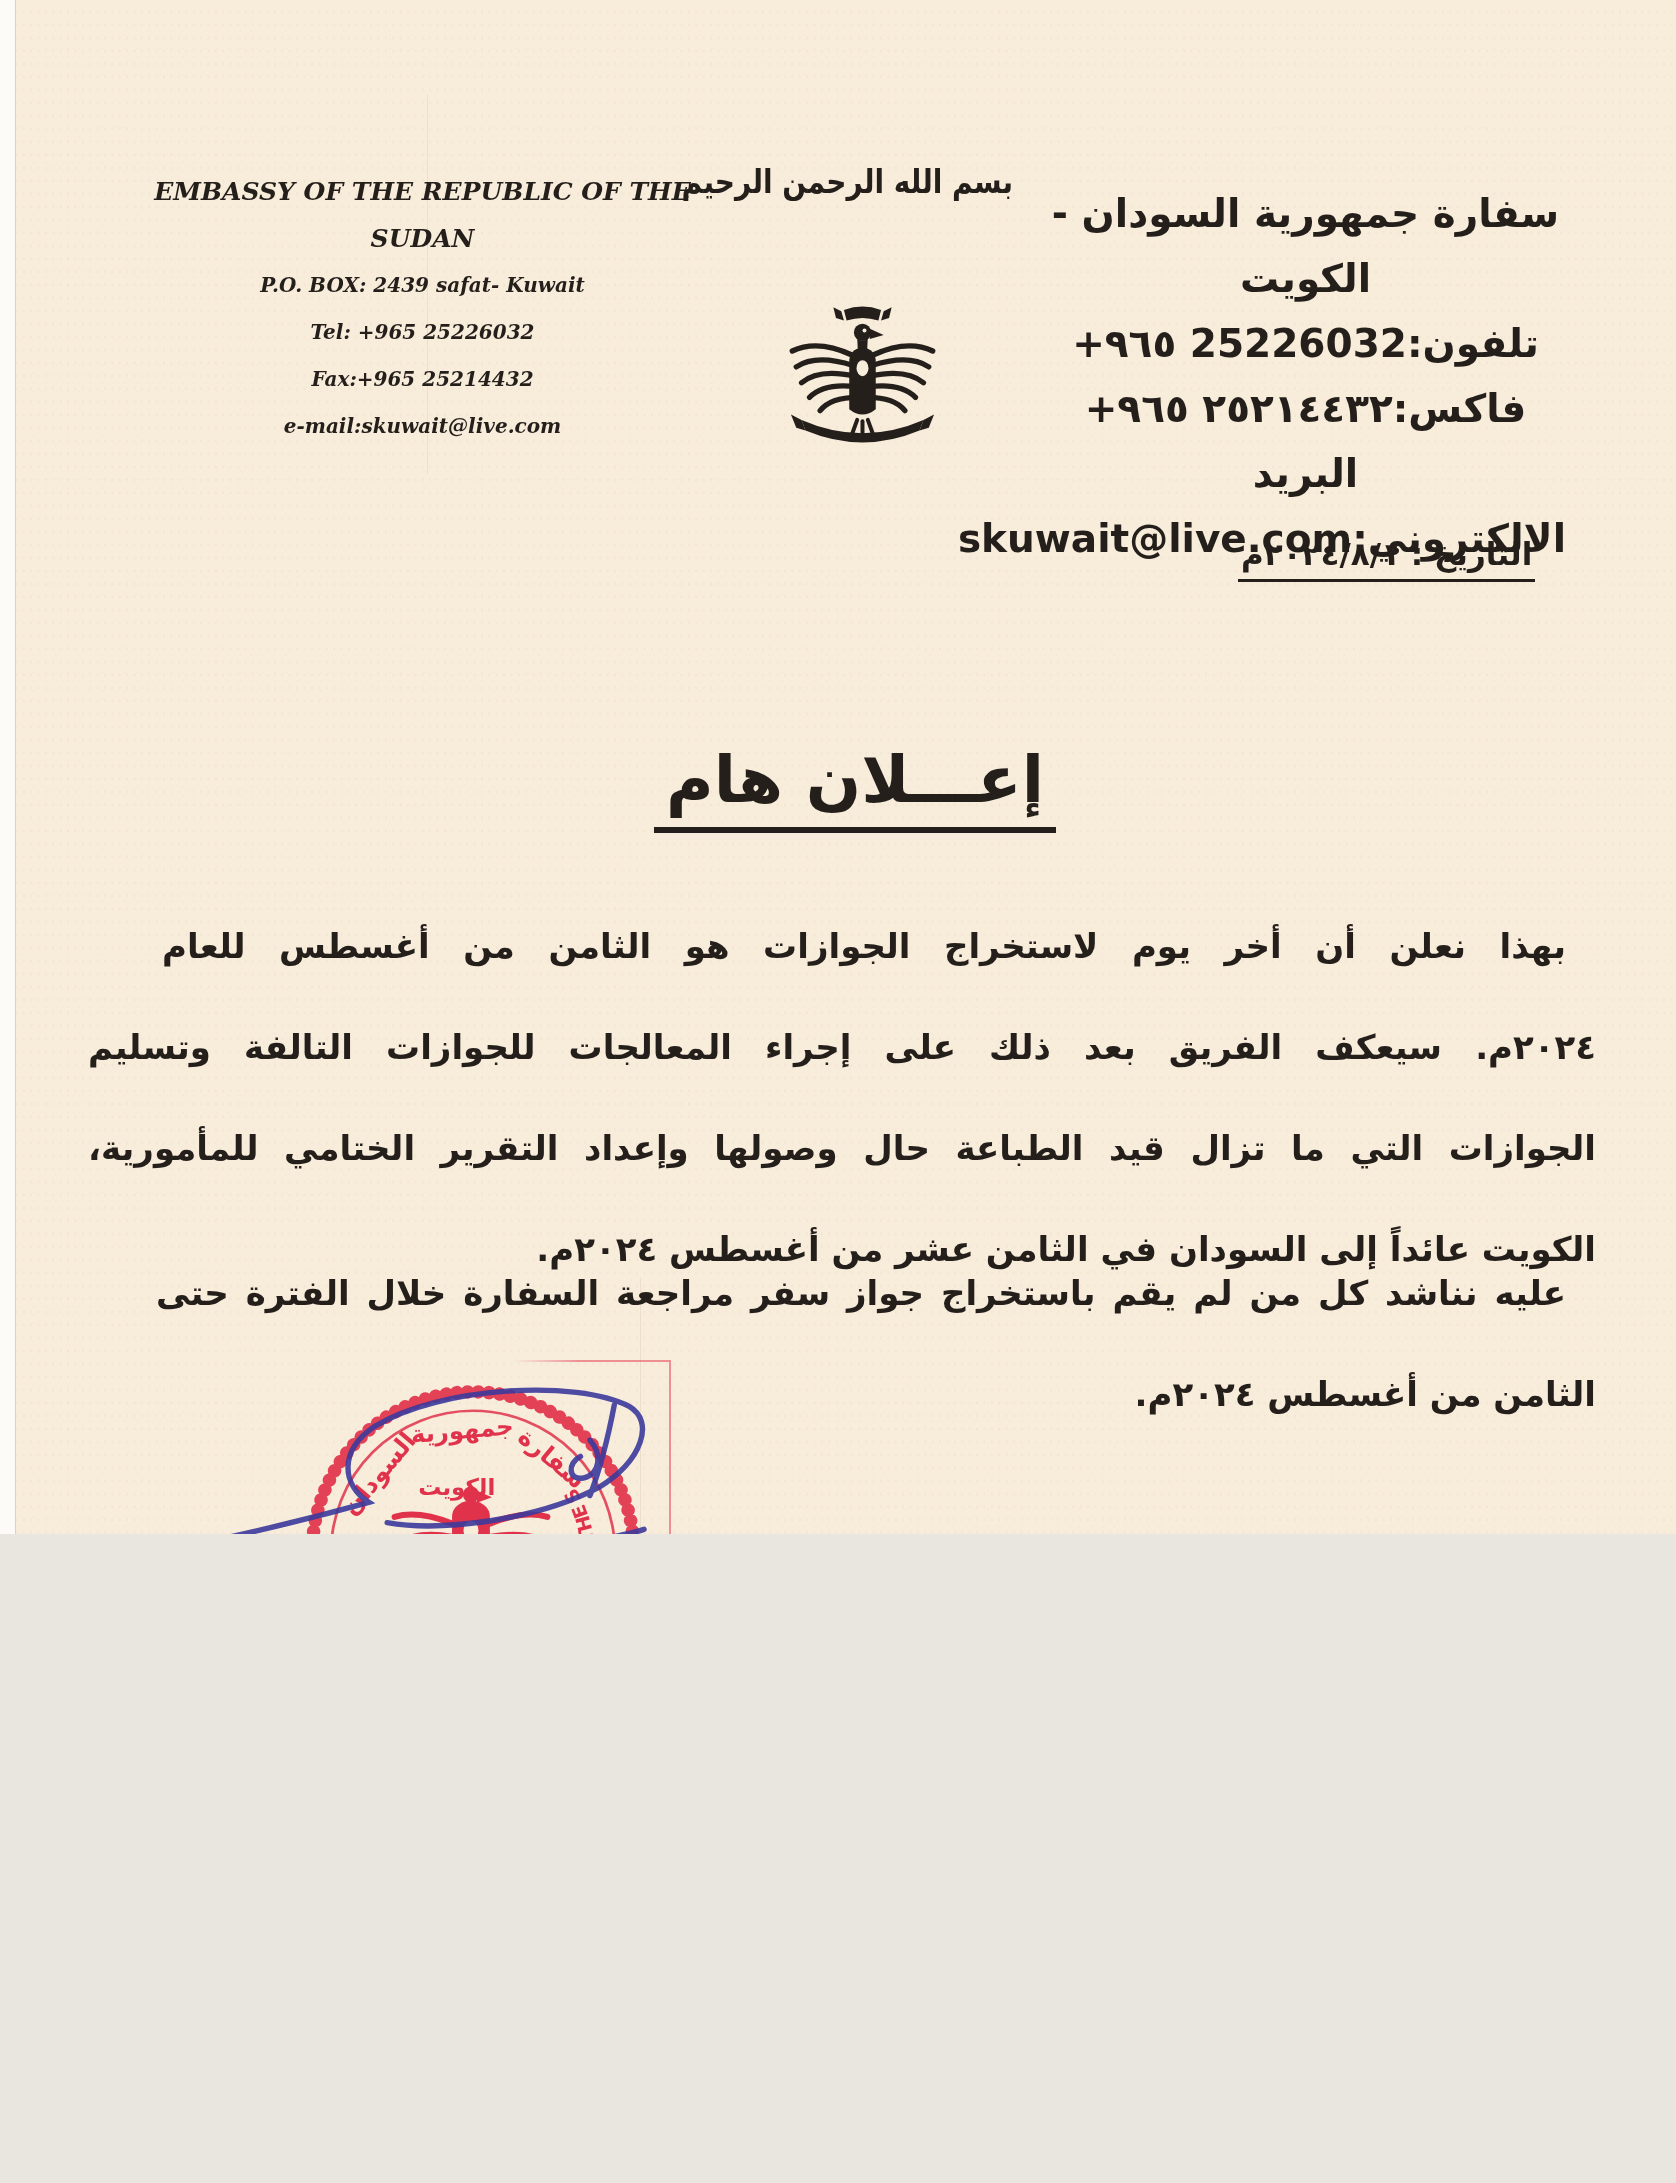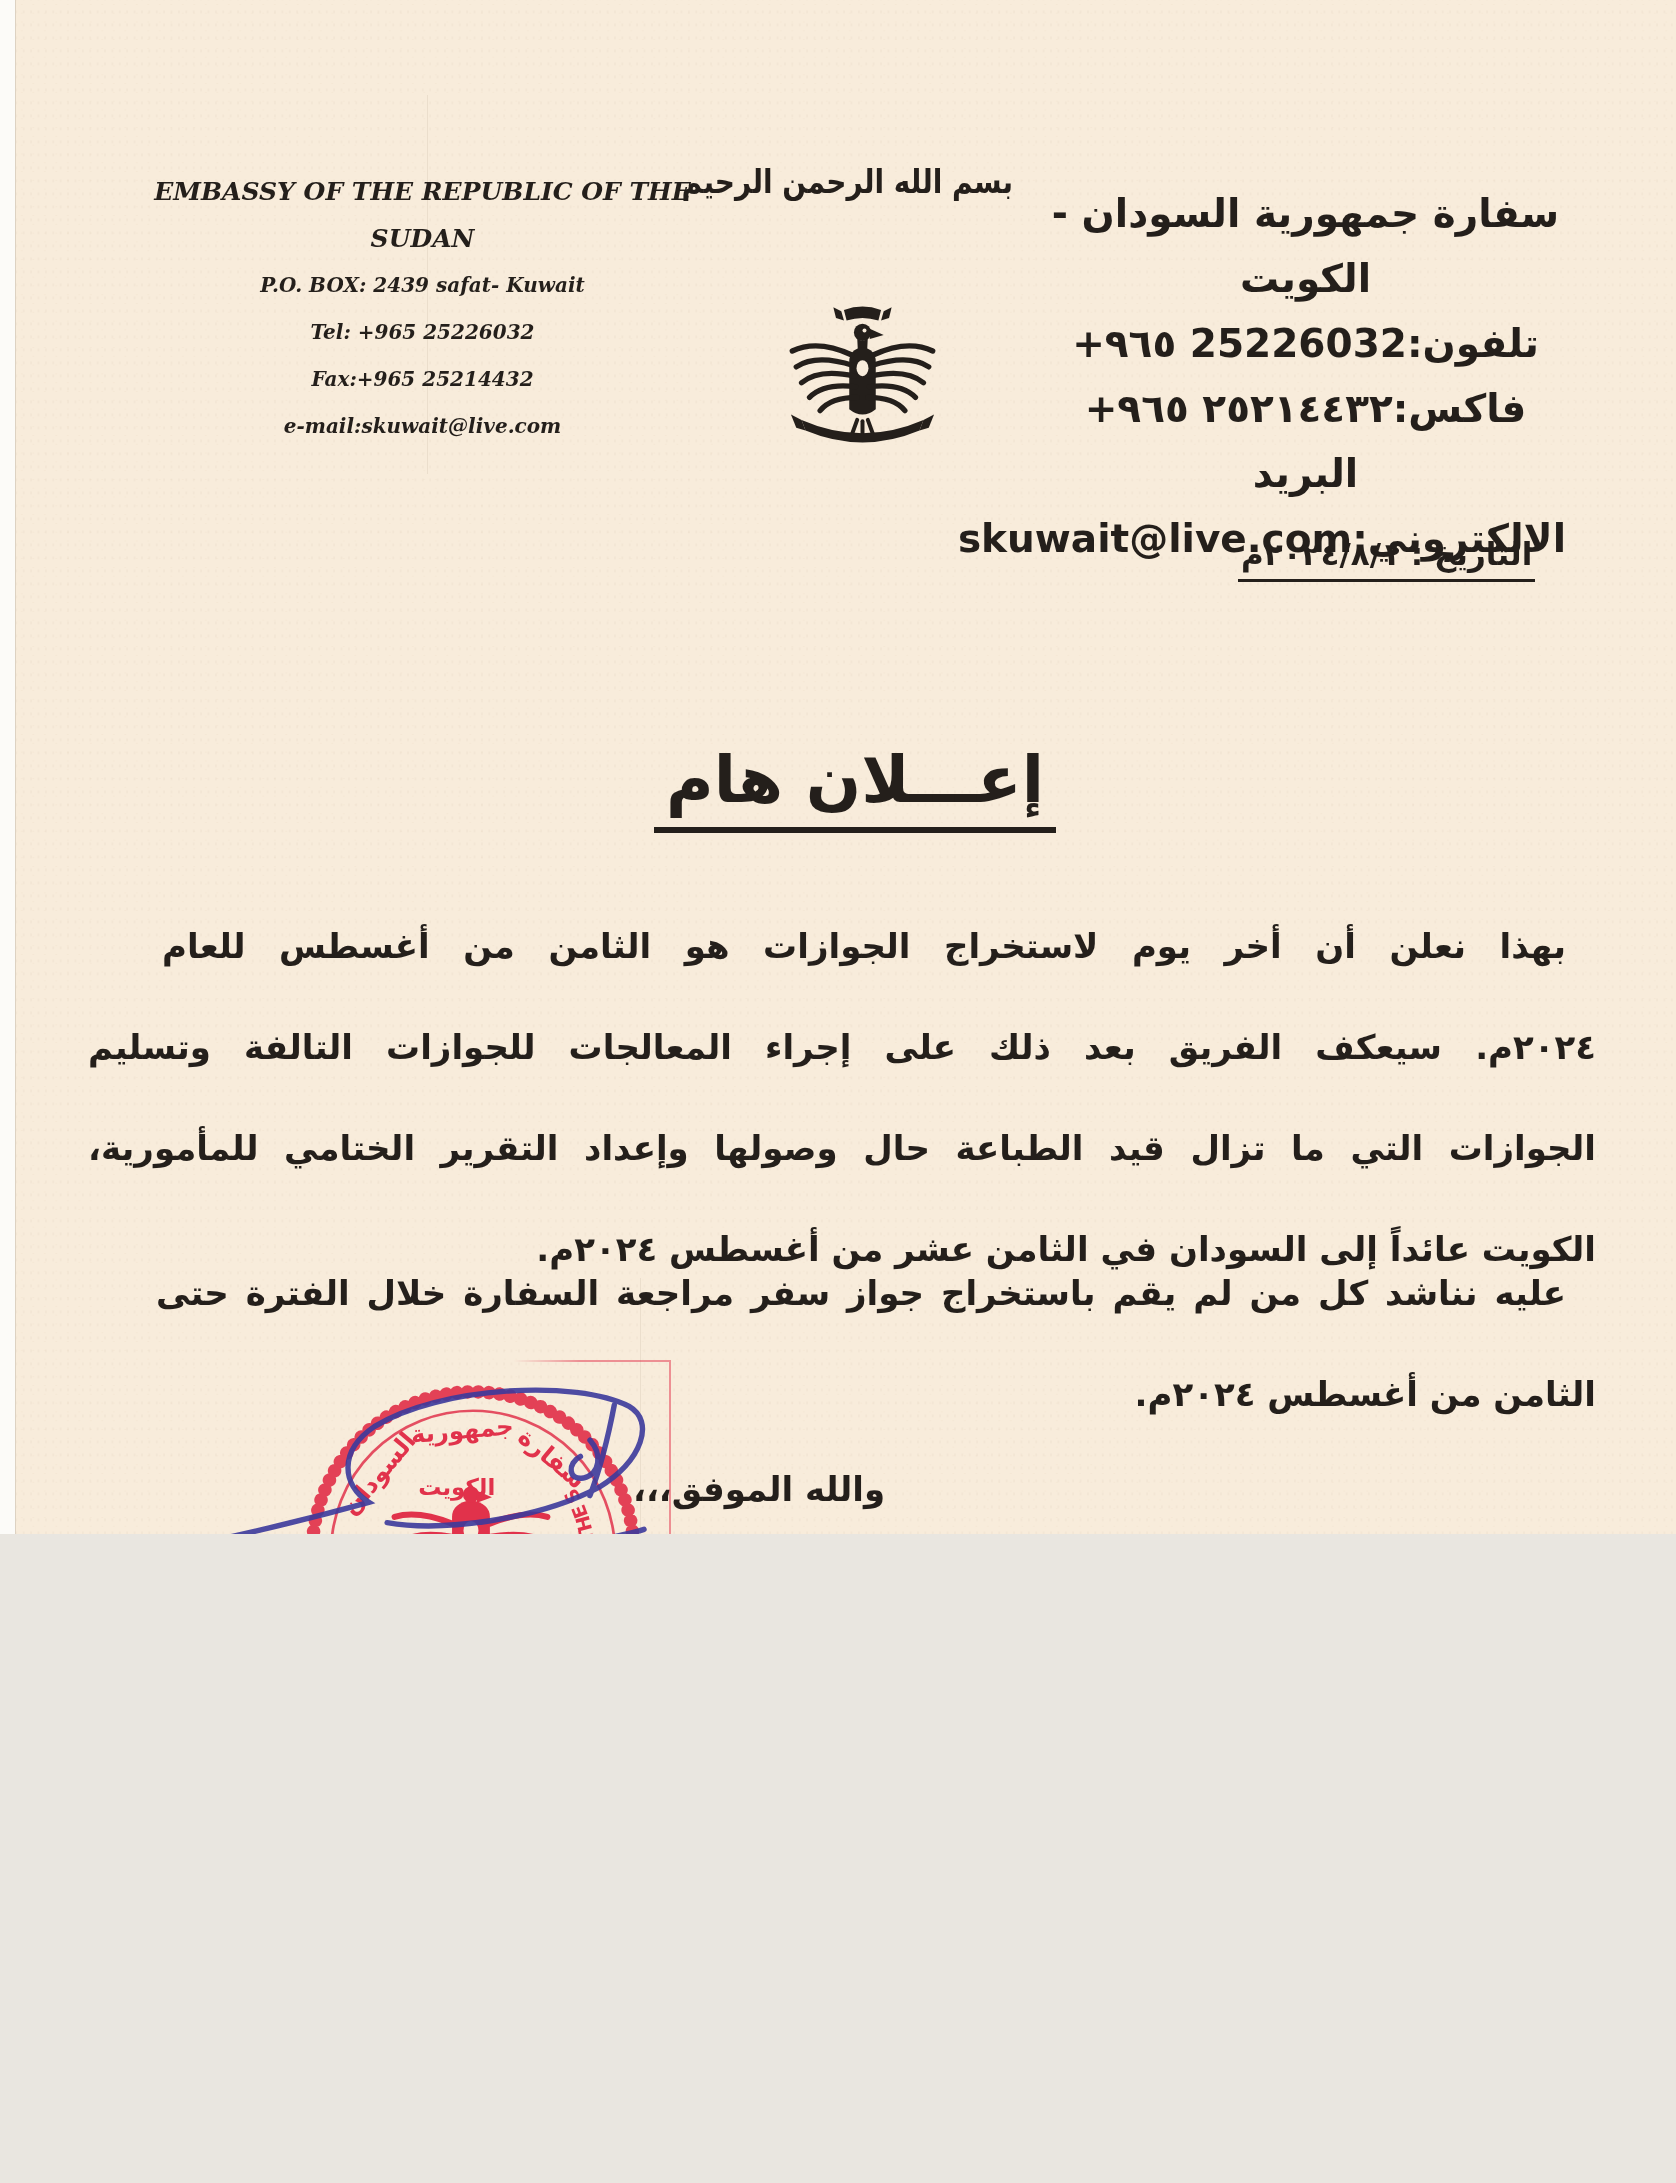--- a/index.html
+++ b/index.html
@@ -134,23 +134,20 @@
     <div class="jline">٢٠٢٤م. سيعكف الفريق بعد ذلك على إجراء المعالجات للجوازات التالفة وتسليم</div>
     <div class="jline">الجوازات التي ما تزال قيد الطباعة حال وصولها وإعداد التقرير الختامي للمأمورية،</div>
     <div class="rline">الكويت عائداً إلى السودان في الثامن عشر من أغسطس ٢٠٢٤م.</div>
   </div>
 
   <div class="body-text p2">
     <div class="jline indent-first l1">عليه نناشد كل من لم يقم باستخراج جواز سفر مراجعة السفارة خلال الفترة حتى</div>
     <div class="rline l2">الثامن من أغسطس ٢٠٢٤م.</div>
   </div>
 
-  <div class="body-text closing">
-    <div>والله الموفق،،،</div>
-  </div>
 
   <div class="ghost-rect"></div>
   <div class="red-dot"></div>
 
   <div class="stamp">
     <svg width="346" height="352" viewBox="0 0 512 520">
       <g fill="none" stroke="#e1324b">
         <circle cx="256" cy="258" r="238" stroke-width="20" stroke-dasharray="0.1 15.8" stroke-linecap="round" opacity="0.92"></circle>
         <circle cx="256" cy="258" r="210" stroke-width="4" opacity="0.85"></circle>
       </g>

